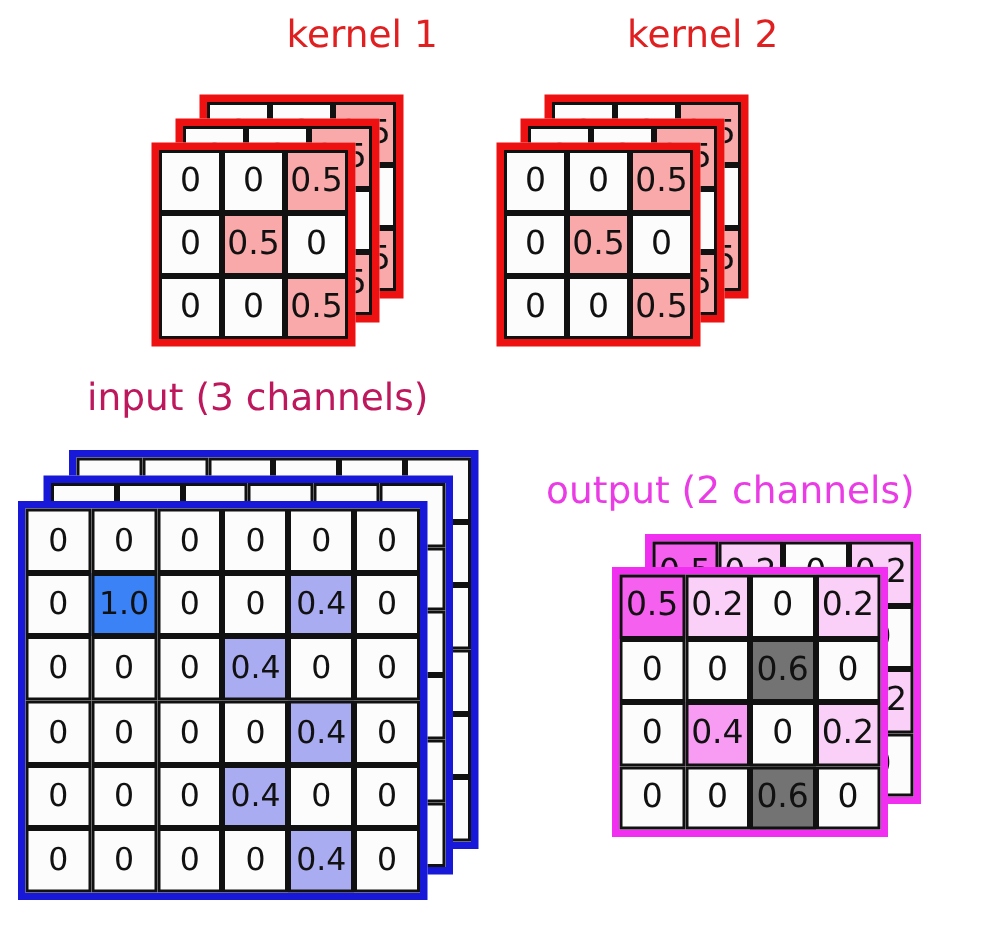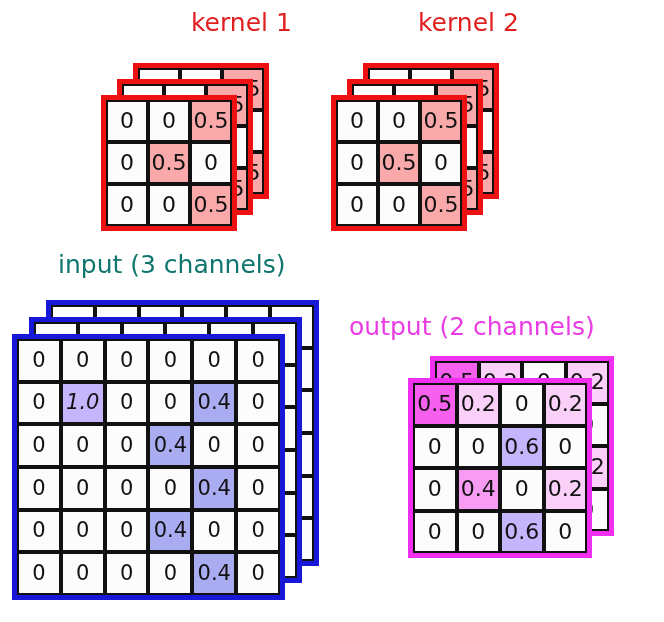--- a/index.html
+++ b/index.html
@@ -16,21 +16,21 @@
   }
 
   .label {
     position: absolute;
     white-space: nowrap;
     font-size: 25px;
     line-height: 1;
     font-weight: 400;
   }
   .label.kernel-label { color: #e02020; margin-left: 23px; }
-  .label.input-label  { color: #0f766e; }
+  .label.input-label  { color: #be185d; }
   .label.output-label { color: #ea3ce4; }
 
   
   .stack {
     position: absolute;
   }
   .plane {
     position: absolute;
     box-sizing: border-box;
     display: grid;
@@ -50,41 +50,41 @@
   }
 
   
   .kernel .plane { border: 5px solid #ee1111; }
   .kernel .cell { font-size: 22px; }
   .kernel .cell.v05 { background: #f9a9a9; }
 
   
   .input .plane { border: 5px solid #1818d8; }
   .input .cell { font-size: 21px; }
-  .input .cell.v10 { background: #c4b5fd; font-style: italic; }
+  .input .cell.v10 { background: #3b82f6; }
   .input .cell.v04 { background: #aaacf2; }
 
   
   .output .plane { border: 5px solid #f02ff0; }
   .output .cell { font-size: 22px; }
-  .output .cell.v06 { background: #c4b5fd; }
+  .output .cell.v06 { background: #737373; }
   .output .cell.v05 { background: #f560ee; }
   .output .cell.v04 { background: #f79cf2; }
   .output .cell.v02 { background: #fbd0f8; }
 </style>
 </head>
 <body>
 
 <div class="label kernel-label" style="left:168px; top:10px;">kernel 1</div>
 
 <div class="label kernel-label" style="left:395px; top:10px;text-align:right;">kernel 2</div>
 
 <div class="label input-label" style="left:58px; top:252px;">input (3 channels)</div>
 
-<div class="label output-label" style="left:349px; top:314px;">output (2 channels)</div>
+<div class="label output-label" style="left:364px; top:314px;">output (2 channels)</div>
 
 <div class="stack kernel" id="kernel1" style="left: 0px; top: 0px; width: 664px; height: 622px; pointer-events: none;">
     <div class="plane" style="pointer-events: auto; left: 133px; top: 63px; width: 136px; height: 136px; z-index: 11; grid-template-columns: repeat(3, 1fr); grid-template-rows: repeat(3, 1fr);">
       <div class="cell ">0</div>
       <div class="cell ">0</div>
       <div class="cell v05">0.5</div>
       <div class="cell ">0</div>
       <div class="cell v05">0.5</div>
       <div class="cell ">0</div>
       <div class="cell ">0</div>

